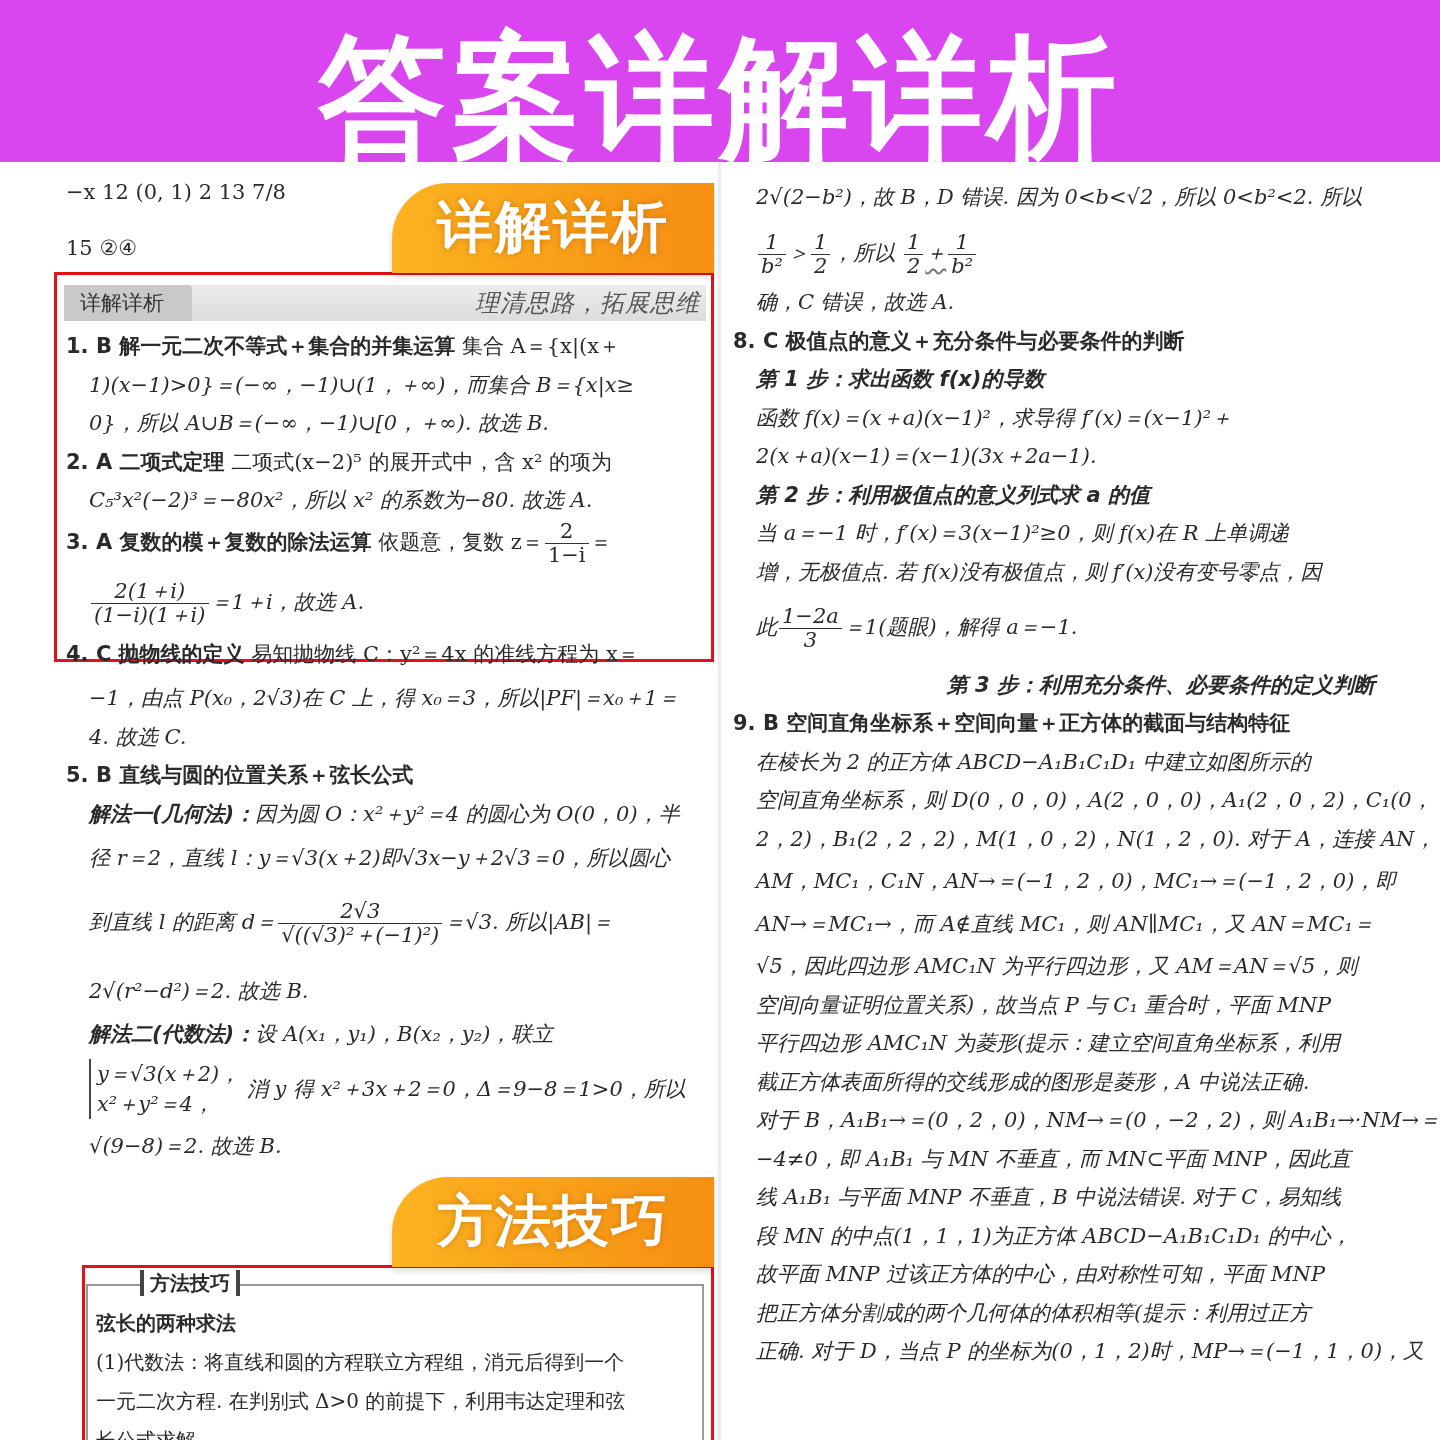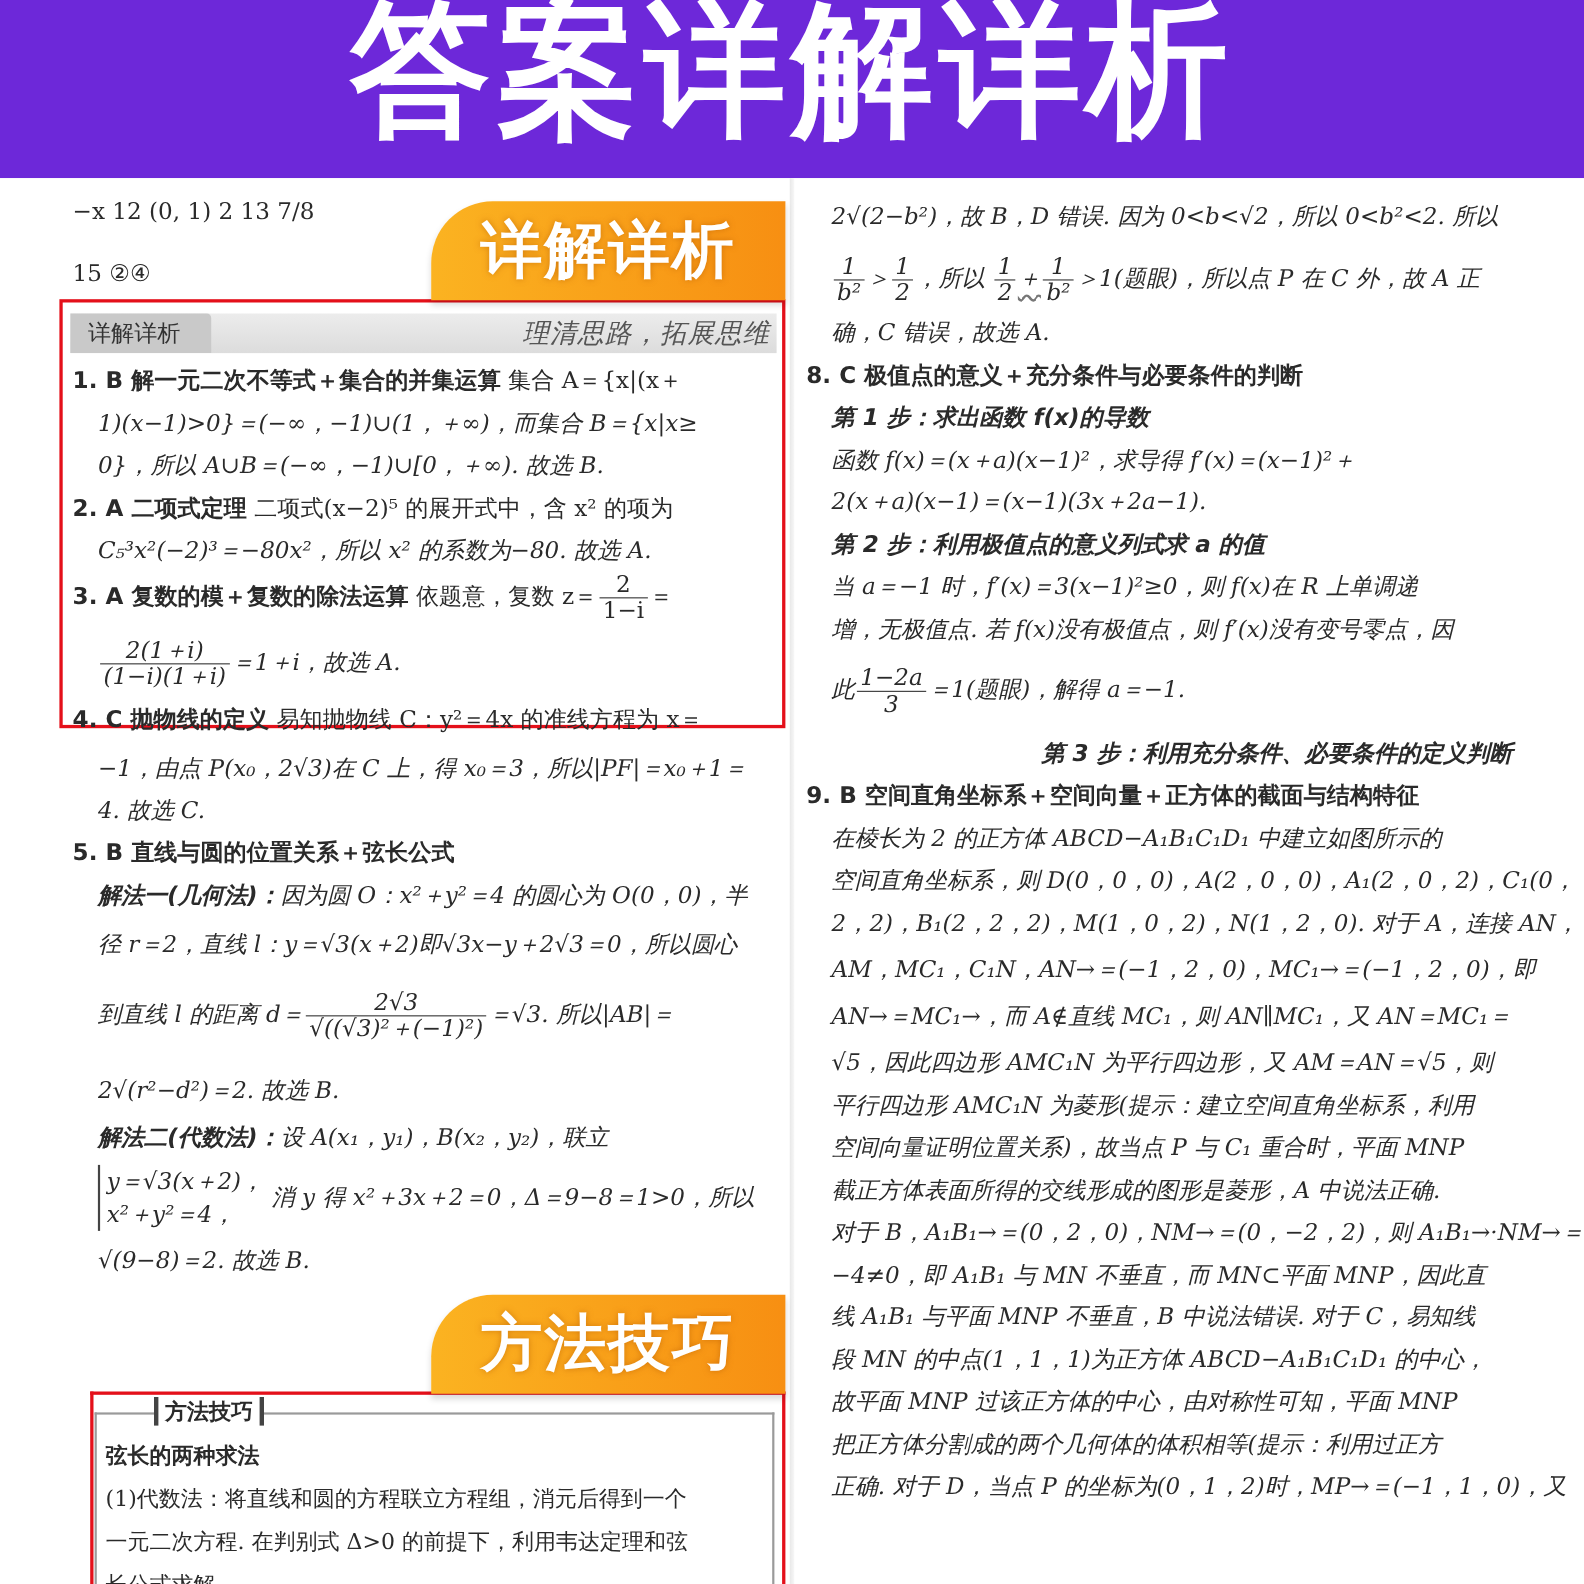--- a/index.html
+++ b/index.html
@@ -1,19 +1,19 @@
 <!DOCTYPE html>
 <html><head>
 <meta charset="utf-8">
 <style>
   * { box-sizing: border-box; margin: 0; padding: 0; }
   html, body { width: 1440px; height: 1440px; overflow: hidden; background: #ffffff; }
   body { position: relative; font-family: "DejaVu Serif", "Liberation Serif", serif; color: #2a2a2a; }
 
-  .banner { position: absolute; left: 0; top: 0; width: 1440px; height: 162px; background: #6d28d9; display: flex; align-items: flex-start; justify-content: center; }
+  .banner { position: absolute; left: 0; top: 0; width: 1440px; height: 162px; background: #d946ef; display: flex; align-items: flex-end; justify-content: center; }
   .banner-title { color: #fff; font-family: "DejaVu Sans", sans-serif; font-size: 128px; font-weight: bold; letter-spacing: 6px; line-height: 1; transform: scaleY(1.05); }
 
   .page { position: absolute; top: 162px; left: 0; width: 1440px; height: 1278px; background: #fff; }
   .divider { position: absolute; left: 718px; top: 162px; width: 4px; height: 1278px; background: linear-gradient(to right, #e8e8e8, #f7f7f7); }
 
   .col { position: absolute; font-size: 21px; line-height: 38.5px; }
   .col-left { left: 66px; width: 642px; }
   .col-right { left: 733px; width: 642px; top: 178px; }
 
   .line { white-space: nowrap; display: block; height: 38.5px; overflow: visible; }
@@ -121,21 +121,21 @@
   </div>
 <div class="tag tag-2">
     <span>方法技巧</span>
   </div>
 
 <div class="col col-right">
   <div>
     <span class="line ind">2√(2−b²)，故 B，D 错误. 因为 0&lt;b&lt;√2，所以 0&lt;b²&lt;2. 所以</span>
     <span class="line ind" style="margin-top:14px;">
       <span class="frac"><span class="num">1</span><span class="den">b²</span></span><span>＞</span><span class="frac"><span class="num">1</span><span class="den">2</span></span><span>，所以</span>
-      <span class="wavy"><span class="frac"><span class="num">1</span><span class="den">2</span></span><span>＋</span><span class="frac"><span class="num">1</span><span class="den">b²</span></span></span><span>＞1(题眼)，所以点 P 在 C 外，故 A 正</span>
+      <span class="wavy"><span class="frac"><span class="num">1</span><span class="den">2</span></span><span>＋</span><span class="frac"><span class="num">1</span><span class="den">b²</span></span></span>
     </span>
     <span class="line ind" style="margin-top:14px;">确，C 错误，故选 A.</span>
   </div>
   <div>
     <span class="line b">8. C   极值点的意义＋充分条件与必要条件的判断</span>
     <span class="line ind b">第 1 步：求出函数 f(x)的导数</span>
     <span class="line ind">函数 f(x)＝(x＋a)(x−1)²，求导得 f′(x)＝(x−1)²＋</span>
     <span class="line ind">2(x＋a)(x−1)＝(x−1)(3x＋2a−1).</span>
     <span class="line ind b">第 2 步：利用极值点的意义列式求 a 的值</span>
     <span class="line ind">当 a＝−1 时，f′(x)＝3(x−1)²≥0，则 f(x)在 R 上单调递</span>
@@ -144,22 +144,22 @@
     <span class="line ind b" style="margin-top:22px;text-align:right;">第 3 步：利用充分条件、必要条件的定义判断</span>
   </div>
   <div>
     <span class="line b">9. B   空间直角坐标系＋空间向量＋正方体的截面与结构特征</span>
     <span class="line ind">在棱长为 2 的正方体 ABCD−A₁B₁C₁D₁ 中建立如图所示的</span>
     <span class="line ind">空间直角坐标系，则 D(0，0，0)，A(2，0，0)，A₁(2，0，2)，C₁(0，</span>
     <span class="line ind">2，2)，B₁(2，2，2)，M(1，0，2)，N(1，2，0). 对于 A，连接 AN，</span>
     <span class="line ind" style="margin-top:4px;">AM，MC₁，C₁N，AN→＝(−1，2，0)，MC₁→＝(−1，2，0)，即</span>
     <span class="line ind" style="margin-top:4px;">AN→＝MC₁→，而 A∉直线 MC₁，则 AN∥MC₁，又 AN＝MC₁＝</span>
     <span class="line ind" style="margin-top:4px;">√5，因此四边形 AMC₁N 为平行四边形，又 AM＝AN＝√5，则</span>
+    <span class="line ind">空间向量证明位置关系)，故当点 P 与 C₁ 重合时，平面 MNP</span>
     <span class="line ind">平行四边形 AMC₁N 为菱形(提示：建立空间直角坐标系，利用</span>
-    <span class="line ind">空间向量证明位置关系)，故当点 P 与 C₁ 重合时，平面 MNP</span>
     <span class="line ind">截正方体表面所得的交线形成的图形是菱形，A 中说法正确.</span>
     <span class="line ind">对于 B，A₁B₁→＝(0，2，0)，NM→＝(0，−2，2)，则 A₁B₁→·NM→＝</span>
     <span class="line ind">−4≠0，即 A₁B₁ 与 MN 不垂直，而 MN⊂平面 MNP，因此直</span>
     <span class="line ind">线 A₁B₁ 与平面 MNP 不垂直，B 中说法错误. 对于 C，易知线</span>
     <span class="line ind">段 MN 的中点(1，1，1)为正方体 ABCD−A₁B₁C₁D₁ 的中心，</span>
     <span class="line ind">故平面 MNP 过该正方体的中心，由对称性可知，平面 MNP</span>
     <span class="line ind">把正方体分割成的两个几何体的体积相等(提示：利用过正方</span>
     <span class="line ind">正确. 对于 D，当点 P 的坐标为(0，1，2)时，MP→＝(−1，1，0)，又</span>
   </div>
 </div>

